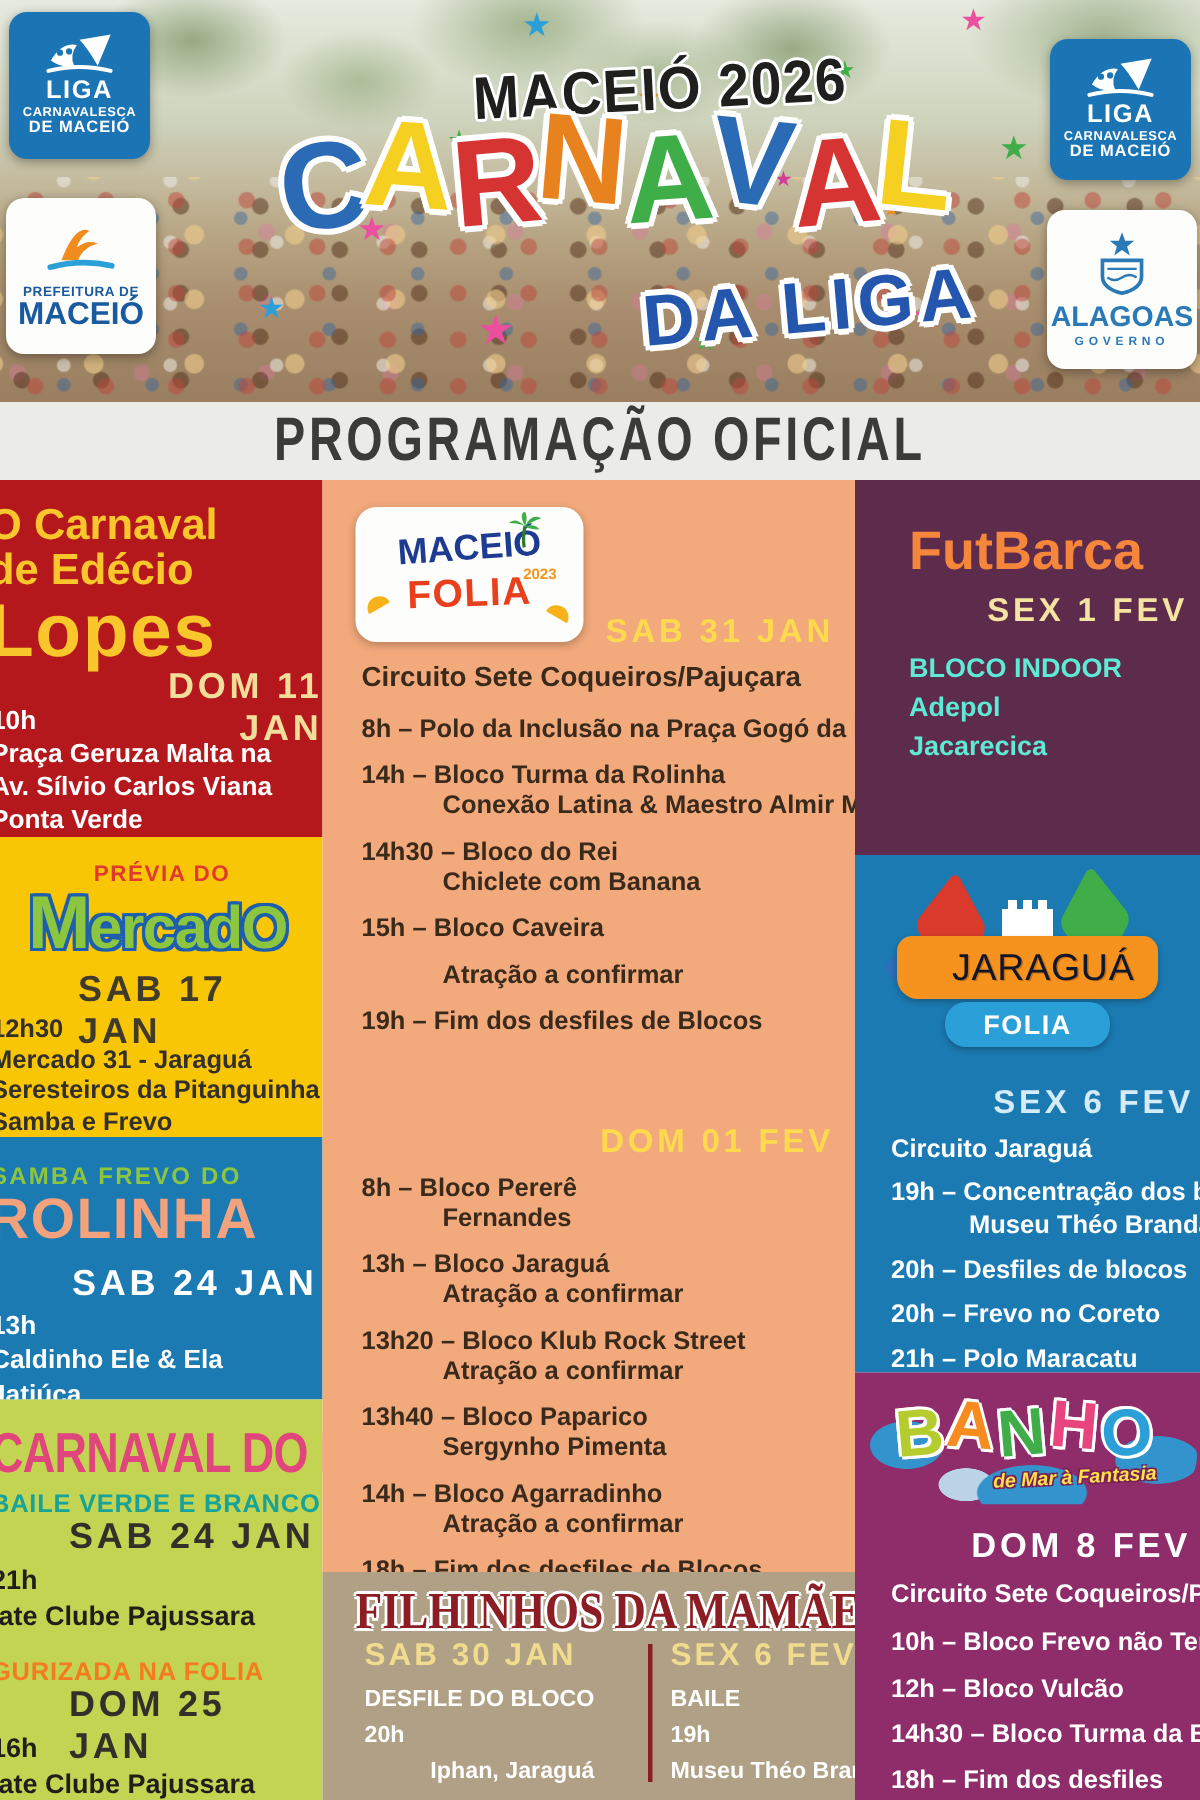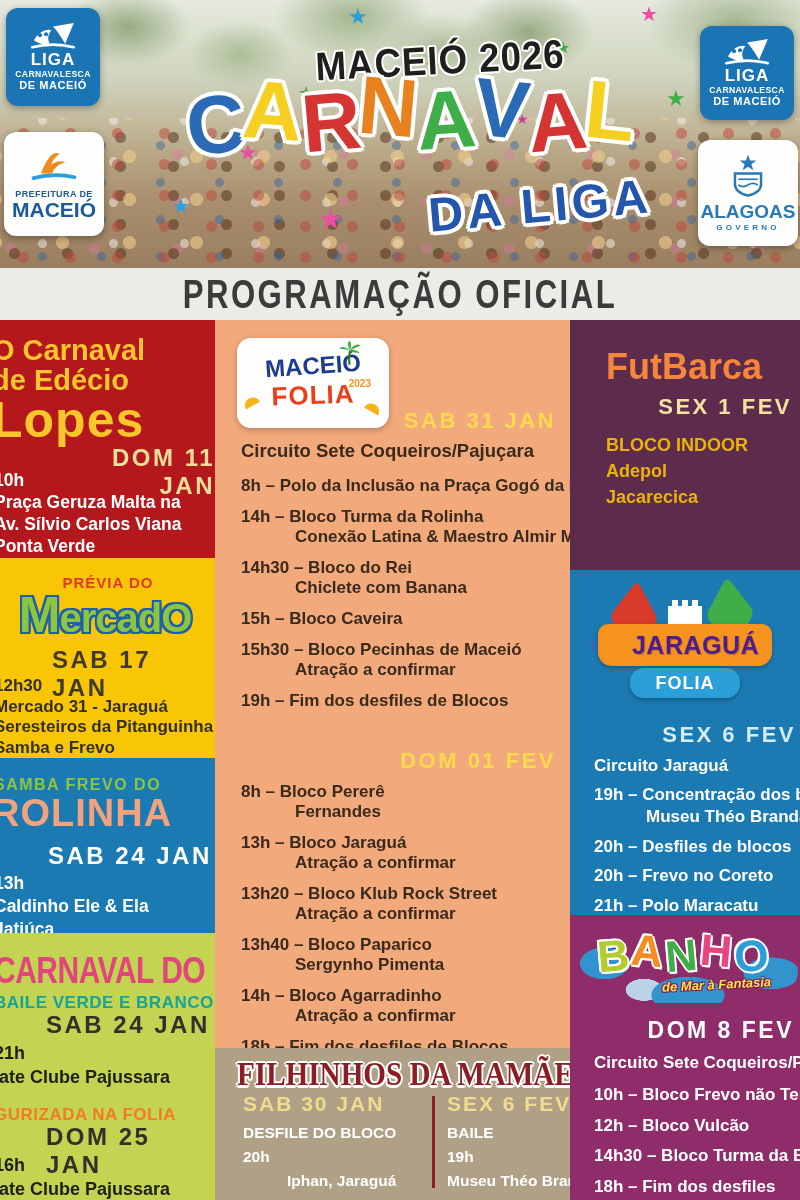--- a/index.html
+++ b/index.html
@@ -130,37 +130,37 @@
   .fi-col{position:absolute;top:44px;}
   .fi-col .fdate{font-size:21px;color:#f0dc8e;font-weight:700;letter-spacing:2px;margin-bottom:8px;}
   .fi-col .ftype{font-size:15.5px;color:#fff;font-weight:800;margin-bottom:6px;}
   .fi-col .ftime{font-size:15.5px;color:#fff;font-weight:800;margin-bottom:6px;}
   .fi-col .fplace{font-size:15.5px;color:#fff;font-weight:800;white-space:nowrap;text-align:right;}
   .fi-div{position:absolute;left:217px;top:48px;width:2.5px;height:92px;background:#8c1d24;}
 
   
   .fb-title{position:absolute;left:36px;top:26px;font-size:36px;font-weight:900;color:#f5863c;}
   .fb-date{position:absolute;right:8px;top:74px;font-size:22px;color:#f6e3a2;}
-  .fb-details{position:absolute;left:36px;top:112px;color:#eab308;font-weight:800;font-size:18px;line-height:1.45;}
+  .fb-details{position:absolute;left:36px;top:112px;color:#5eead4;font-weight:800;font-size:18px;line-height:1.45;}
 
   .jf-logo{position:absolute;left:50%;top:16px;transform:translateX(-50%);width:190px;height:128px;}
   .kite{position:absolute;width:44px;height:44px;border-radius:6px;}
   .k1{left:22px;top:10px;background:#d93a2b;transform:rotate(50deg) skew(12deg,12deg);}
   .k2{left:118px;top:6px;background:#3fae49;transform:rotate(40deg) skew(12deg,12deg);}
   .k3{left:4px;top:44px;width:30px;height:30px;background:#2a6fb8;transform:rotate(45deg);}
   .k4{left:150px;top:46px;width:28px;height:28px;background:#f0c020;transform:rotate(45deg);}
   .jf-castle{position:absolute;left:50%;top:14px;transform:translateX(-50%);width:34px;height:26px;
     background:linear-gradient(#fff,#fff) 0 6px/34px 20px no-repeat,
                linear-gradient(#fff,#fff) 4px 0/6px 8px no-repeat,
                linear-gradient(#fff,#fff) 14px 0/6px 8px no-repeat,
                linear-gradient(#fff,#fff) 24px 0/6px 8px no-repeat;
     border-radius:2px;box-shadow:0 0 0 2px rgba(246,146,30,.0);}
   .jf-banner{position:absolute;left:8px;right:8px;top:38px;height:42px;background:#f6921e;border-radius:10px 10px 14px 14px;
     display:flex;align-items:center;justify-content:center;box-shadow:0 2px 4px rgba(0,0,0,.25);}
-  .jf-banner span{font-size:25px;font-weight:700;color:#4c1d95;letter-spacing:.5px;text-shadow:1px 1px 0 #c96f10;margin-left:21px;}
+  .jf-banner span{font-size:25px;font-weight:400;color:#0f172a;letter-spacing:.5px;text-shadow:1px 1px 0 #c96f10;margin-left:21px;}
   .jf-ribbon{position:absolute;left:40px;right:40px;top:82px;height:30px;background:#2a9fd8;border-radius:14px;
     display:flex;align-items:center;justify-content:center;box-shadow:0 2px 4px rgba(0,0,0,.25);}
   .jf-ribbon span{font-size:18px;font-weight:900;color:#fff;letter-spacing:1px;}
   .jf-date{position:absolute;right:4px;top:152px;font-size:22px;color:#d3ecf7;}
   .jf-sched{position:absolute;left:24px;right:0;top:186px;color:#fff;font-weight:700;font-size:17px;}
   .jf-sched .circuit{margin-bottom:8px;}
   .jf-sched .row{margin-bottom:7px;line-height:1.32;}
   .jf-sched .l1{white-space:nowrap;}
   .jf-sched .l2{padding-left:52px;white-space:nowrap;}
 
@@ -350,21 +350,20 @@
           <div class="l2">Conexão Latina &amp; Maestro Almir Medeiros</div>
         </div>
       <div class="row">
           <div class="l1">14h30 – Bloco do Rei</div>
           <div class="l2">Chiclete com Banana</div>
         </div>
       <div class="row">
           <div class="l1">15h – Bloco Caveira</div>
         </div>
       <div class="row">
-          <div class="l1">15h30 – Bloco Pecinhas de Maceió</div>
           <div class="l2">Atração a confirmar</div>
         </div>
       <div class="row">
           <div class="l1">19h – Fim dos desfiles de Blocos</div>
         </div>
     </div>
 
     <div class="md-date date" style="top:428px;">DOM 01 FEV</div>
     <div class="sched" style="top:462px;">
       <div class="row">

